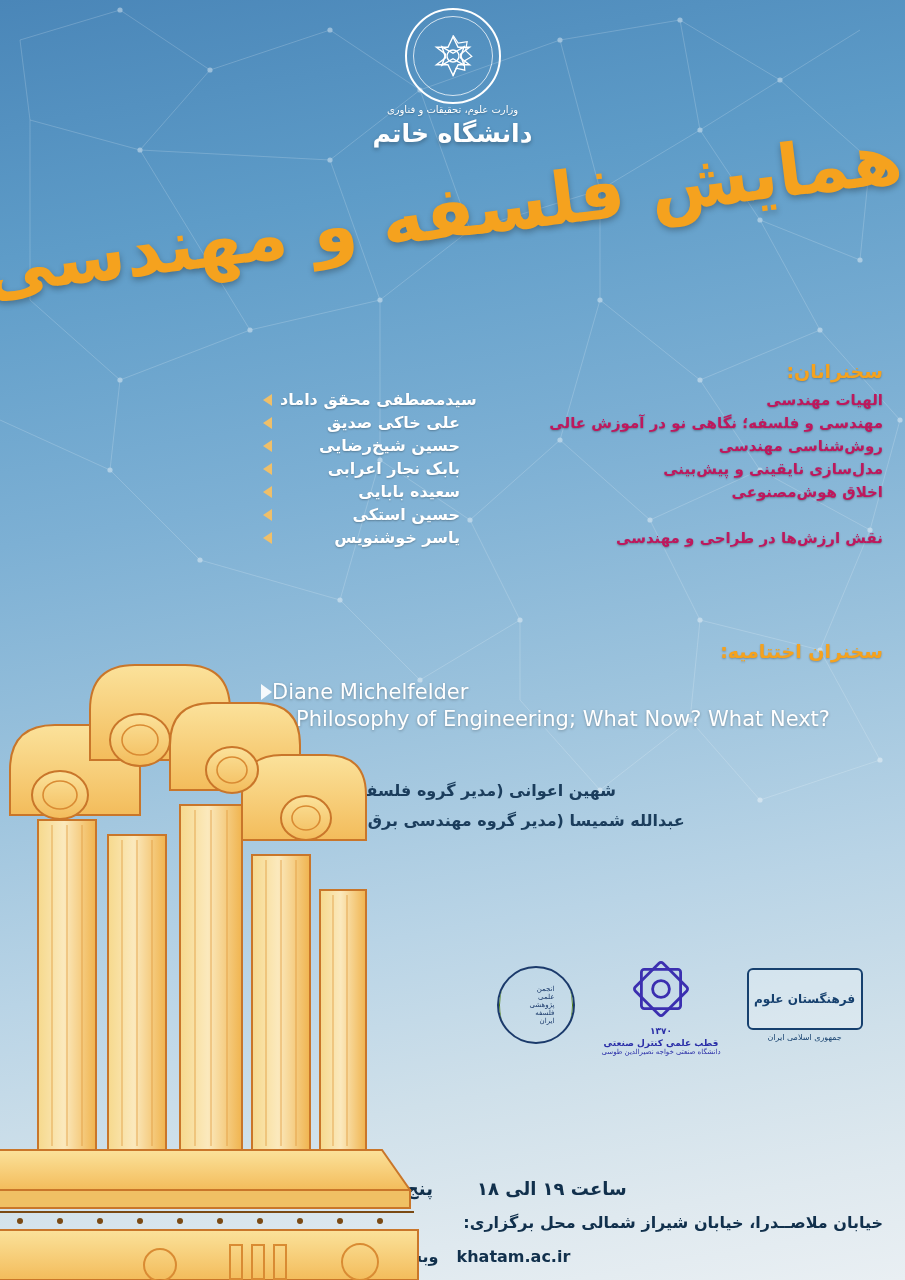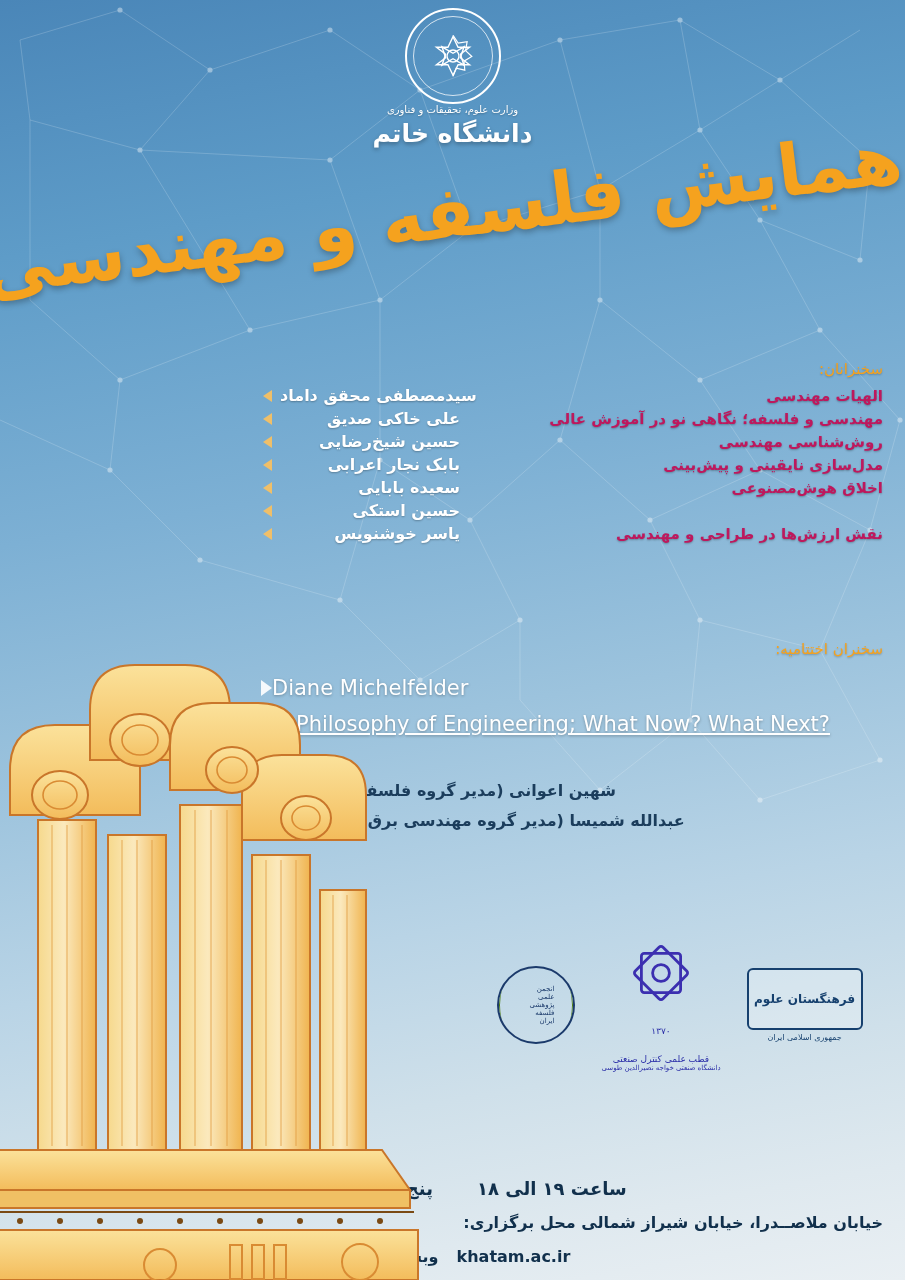--- a/index.html
+++ b/index.html
@@ -26,48 +26,48 @@
     color:#f5a21e;font-size:72px;font-weight:bold;
     font-family:"DejaVu Sans","Liberation Sans",sans-serif;
     transform:rotate(-7deg);
     text-shadow:0 3px 6px rgba(0,0,0,.28);
     letter-spacing:-2px;
     white-space:nowrap;
   }
 
   
   .speakers{position:absolute;top:360px;right:22px;width:620px;text-align:right;}
-  .sec-head{color:#f5a21e;font-size:15px;font-weight:normal;text-shadow:0 1px 2px rgba(0,0,0,.25);margin-bottom:8px;}
+  .sec-head{color:#f5a21e;font-size:19px;font-weight:bold;text-shadow:0 1px 2px rgba(0,0,0,.25);margin-bottom:8px;}
   .sp-row{display:flex;justify-content:flex-end;align-items:center;gap:8px;margin-bottom:4px;}
   .sp-name{color:#ffffff;font-size:16px;font-weight:bold;min-width:180px;text-align:right;text-shadow:0 1px 2px rgba(0,0,0,.28);}
   .sp-title{color:#be185d;font-size:15px;font-weight:bold;text-shadow:0 1px 2px rgba(0,0,0,.28);flex:1;text-align:right;}
   .tri{width:0;height:0;border-top:6px solid transparent;border-bottom:6px solid transparent;border-right:9px solid #f5c063;opacity:.95;flex:none;}
 
   
   .closing{position:absolute;top:640px;right:22px;width:640px;text-align:right;}
   .closing .sec-head{margin-bottom:18px;}
   .closing-name{direction:ltr;text-align:left;color:#ffffff;font-size:21px;font-weight:normal;text-shadow:0 1px 3px rgba(0,0,0,.3);display:flex;align-items:center;padding-left:18px;}
   .tri-l{width:0;height:0;border-top:8px solid transparent;border-bottom:8px solid transparent;border-left:11px solid #ffffff;opacity:.9;flex:none;}
-  .closing-topic{direction:ltr;text-align:center;color:#ffffff;font-size:21px;margin-top:12px;text-shadow:0 1px 3px rgba(0,0,0,.3);text-decoration:underline;}
+  .closing-topic{direction:ltr;text-align:center;color:#ffffff;font-size:21px;margin-top:3px;text-shadow:0 1px 3px rgba(0,0,0,.3);}
 
   
   .secs{position:absolute;top:780px;right:22px;width:640px;text-align:right;}
   .sec-row{display:flex;justify-content:flex-end;align-items:center;gap:14px;margin-bottom:10px;}
   .sec-label{color:#f5a21e;font-size:17px;font-weight:bold;text-shadow:0 1px 2px rgba(0,0,0,.2);min-width:86px;text-align:right;}
   .sec-val{color:#1b3d5c;font-size:16px;font-weight:bold;}
 
   
   .sponsors{position:absolute;top:925px;left:470px;width:420px;height:160px;display:flex;align-items:center;justify-content:center;gap:26px;}
   .sp-logo{display:flex;flex-direction:column;align-items:center;justify-content:center;}
   .sp-box{width:112px;height:58px;border:2px solid #16406e;border-radius:6px;display:flex;align-items:center;justify-content:center;color:#16406e;font-size:12px;font-weight:bold;position:relative;background:rgba(255,255,255,.25);text-align:center;}
   .sp-cap{color:#16406e;font-size:8px;margin-top:3px;}
   .sp-flower{width:70px;height:70px;position:relative;}
   .sp-circle{width:74px;height:74px;border-radius:50%;border:2px solid #1b3a6b;display:flex;align-items:center;justify-content:center;overflow:hidden;}
   .sp-circle-inner{width:60px;height:60px;border-radius:50%;border:1px solid #4d7c0f;display:flex;align-items:center;justify-content:center;color:#1b3a6b;font-size:7px;text-align:right;line-height:1.15;padding:18px;}
-  .sp-sub{color:#2b2fa8;font-size:9px;font-weight:normal;margin-top:18px;text-align:right;}
+  .sp-sub{color:#2b2fa8;font-size:9px;font-weight:bold;margin-top:2px;text-align:right;}
   .sp-sub2{color:#2b2fa8;font-size:7px;text-align:center;}
 
   
   .footer{position:absolute;bottom:14px;right:22px;width:620px;text-align:right;color:#11304c;}
   .f-row1{display:flex;justify-content:flex-end;gap:44px;font-size:18px;font-weight:bold;margin-bottom:10px;}
   .f-venue{font-size:16px;font-weight:bold;line-height:1.75;}
   .f-web{display:flex;justify-content:flex-end;align-items:center;gap:18px;margin-top:10px;font-size:16px;font-weight:bold;}
   .f-url{direction:ltr;}
 
   

